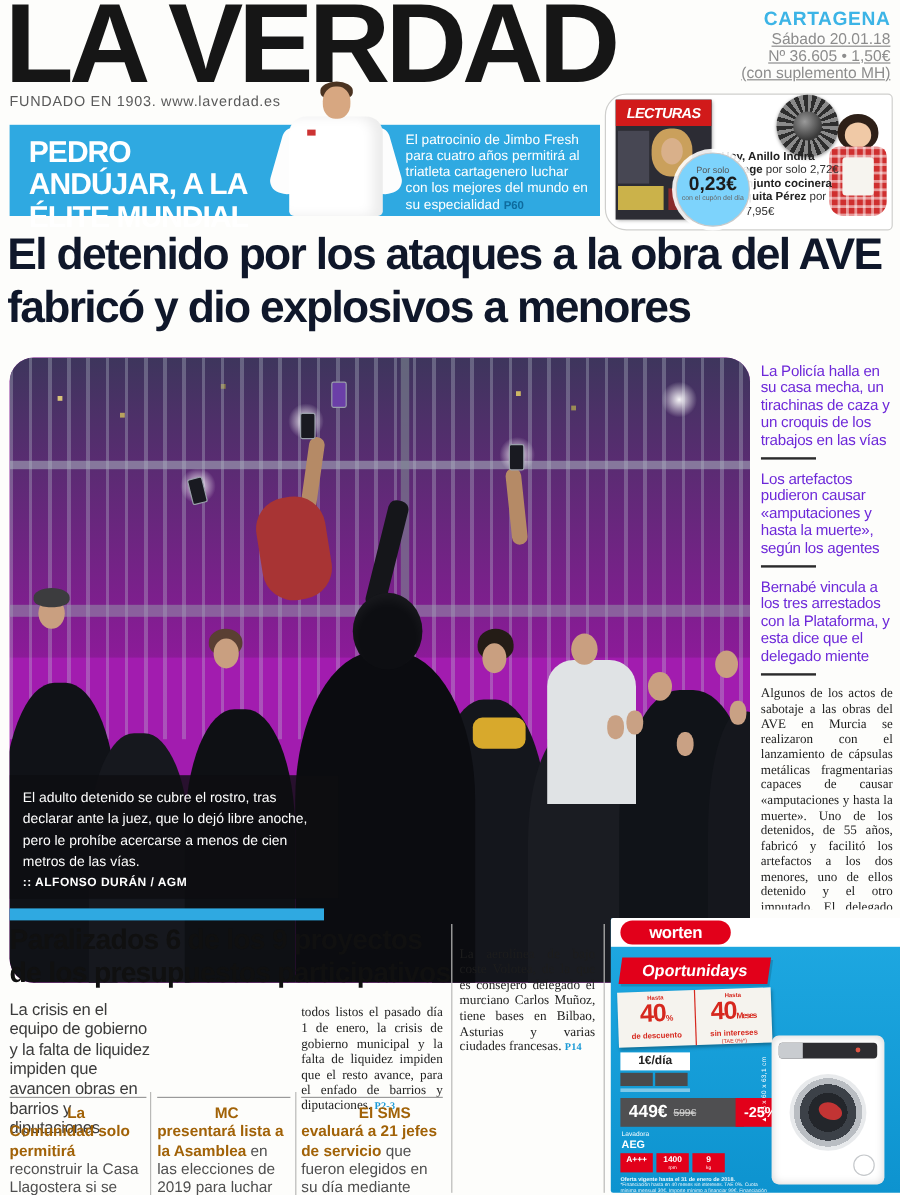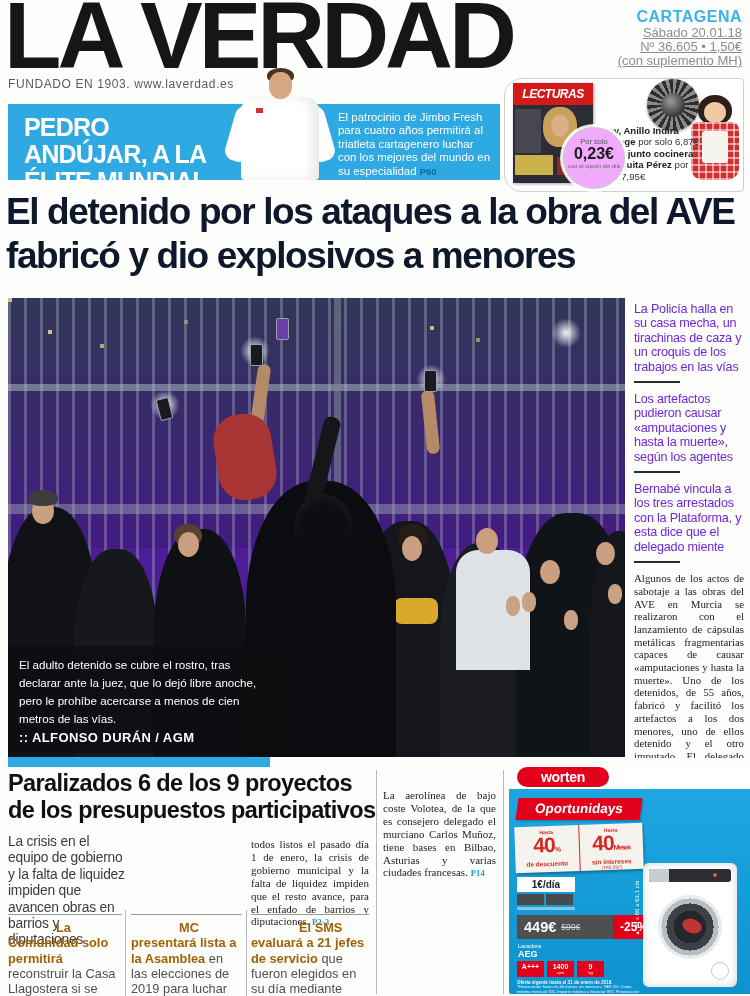--- a/index.html
+++ b/index.html
@@ -38,21 +38,21 @@
          border-radius:18px 4px 4px 18px;}
   .mag{position:absolute;left:8px;top:4px;width:80px;height:100px;background:#2c2c34;overflow:hidden;
        box-shadow:1px 1px 3px rgba(0,0,0,.35);}
   .mag-head{position:absolute;left:0;top:0;width:100%;height:22px;background:#d11a1a;color:#fff;
        font-size:12px;font-weight:bold;font-style:italic;line-height:22px;text-align:center;letter-spacing:-.5px;}
   .mag-face{position:absolute;left:30px;top:24px;width:34px;height:40px;background:#caa05c;border-radius:45%;}
   .mag-face::after{content:"";position:absolute;left:8px;top:8px;width:18px;height:22px;background:#d9b08a;border-radius:50%;}
   .mag-blk1{position:absolute;left:2px;top:26px;width:26px;height:44px;background:#474753;}
   .mag-blk2{position:absolute;left:2px;top:72px;width:38px;height:20px;background:#cbb24a;}
   .mag-blk3{position:absolute;left:44px;top:74px;width:34px;height:18px;background:#8a2a2a;}
-  .badge{position:absolute;left:58px;top:48px;width:60px;height:60px;background:#f0abfc;border:1px solid #c9c9c9;
+  .badge{position:absolute;left:58px;top:48px;width:60px;height:60px;background:#7dd3fc;border:1px solid #c9c9c9;
          border-radius:50%;text-align:center;box-shadow:0 0 0 3px rgba(255,255,255,.9);}
   .badge-top{font-size:7.5px;color:#555;margin-top:9px;}
   .badge-price{font-size:16px;font-weight:bold;color:#1b1b1b;line-height:16px;}
   .badge-bottom{font-size:5.8px;color:#666;line-height:6.5px;margin-top:1px;}
   .ring{position:absolute;left:142px;top:0px;width:52px;height:52px;border-radius:50%;
         background:repeating-conic-gradient(#8a8a8a 0 9deg,#2d2d2d 9deg 18deg);box-shadow:0 1px 3px rgba(0,0,0,.4);}
   .ring-core{position:absolute;left:14px;top:14px;width:24px;height:24px;border-radius:50%;
         background:radial-gradient(circle at 40% 35%,#9a9a9a,#3a3a3a 70%);}
   .promo-text{position:absolute;left:96px;top:46px;width:100px;font-size:9.6px;line-height:11.4px;color:#333;}
   .promo-text b{color:#222;}
@@ -64,21 +64,21 @@
       background-image:linear-gradient(rgba(255,255,255,.5) 2px,transparent 2px),
                        linear-gradient(90deg,rgba(255,255,255,.5) 2px,transparent 2px);
       background-size:7px 7px;}
   .doll-apron{position:absolute;left:13px;top:36px;width:26px;height:32px;background:#f6f4ef;border-radius:3px;}
 
   
   .lead-headline{left:6px;top:190px;width:740px;font-size:37px;line-height:44px;font-weight:bold;
       letter-spacing:-1.4px;color:#0f172a;}
 
   
-  .photo{left:8px;top:298px;width:617px;height:459px;background:#4c1d95;overflow:hidden;}
+  .photo{left:8px;top:298px;width:617px;height:521px;background:#a21caf;overflow:hidden;border-radius:20px;}
   .p-top{position:absolute;left:0;top:0;right:0;height:250px;
       background:linear-gradient(180deg,rgba(44,58,78,.85),rgba(12,16,24,.15));}
   .p-lights{position:absolute;left:0;top:0;width:4px;height:4px;background:#d8c37a;
       box-shadow:40px 32px 0 #d8c37a,92px 46px 0 #b7a25e,176px 22px 0 #8a7b4a,422px 28px 0 #cdb765,468px 40px 0 #9a8c55;}
   .p-fence{position:absolute;left:0;top:0;right:0;height:318px;
       background:repeating-linear-gradient(90deg,rgba(188,198,208,.32) 0 3px,transparent 3px 16px);}
   .p-rail1{position:absolute;left:0;right:0;top:86px;height:7px;background:rgba(172,182,192,.55);}
   .p-rail2{position:absolute;left:0;right:0;top:206px;height:10px;background:rgba(150,160,172,.5);}
   .p-post{position:absolute;left:326px;top:0;width:7px;height:262px;background:rgba(125,135,145,.6);}
   .glow{position:absolute;width:30px;height:30px;border-radius:50%;
@@ -88,21 +88,21 @@
   .sweater{position:absolute;left:208px;top:116px;width:58px;height:86px;background:#a83434;border-radius:26px;transform:rotate(-9deg);}
   .fig{position:absolute;bottom:0;border-radius:45% 45% 0 0;}
   .face{position:absolute;border-radius:50%;background:#c99f80;}
   .hair{position:absolute;border-radius:50% 50% 42% 42%;background:#241c16;}
   .scarf{position:absolute;left:386px;top:300px;width:44px;height:26px;background:#d8a92c;border-radius:8px;}
   .wjacket{position:absolute;left:448px;top:252px;width:74px;height:120px;background:#e0e3e5;border-radius:22px 22px 0 0;}
   .hand{position:absolute;width:14px;height:20px;background:#c9a184;border-radius:45%;}
   .caption{position:absolute;left:0;top:348px;width:252px;background:rgba(14,14,17,.82);
       color:#fff;padding:9px 11px 8px 11px;}
   .caption-text{font-size:11.6px;line-height:14.6px;}
-  .caption-credit{font-size:13px;font-weight:bold;letter-spacing:.4px;margin-top:3px;}
+  .caption-credit{font-size:10px;font-weight:bold;letter-spacing:.4px;margin-top:3px;}
 
   
   .lead-col{left:634px;top:302px;width:110px;height:456px;overflow:hidden;}
   .subhead{font-size:12.6px;line-height:14.4px;color:#6d28d9;letter-spacing:-.2px;}
   .srule{width:46px;height:2px;background:#2b2b2b;margin:7px 0 9px 0;}
   .lead-body{font-family:"Liberation Serif",serif;font-size:10.9px;line-height:12.7px;color:#1d1d1d;
       text-align:justify;margin-top:4px;}
   .pref{font-weight:bold;color:#1c9ad6;font-size:8.5px;letter-spacing:.2px;}
 
   
@@ -212,21 +212,21 @@
     <div class="ring">
       <div class="ring-core"></div>
     </div>
     <div class="doll">
       <div class="doll-hair"></div>
       <div class="doll-face"></div>
       <div class="doll-dress"></div>
       <div class="doll-apron"></div>
     </div>
     <div class="promo-text">
-      <b>Hoy, Anillo Indira Vintage</b><span> por solo 6,87€ </span><b>y Conjunto cocinera Mariquita Pérez</b><span> por solo 7,95€</span>
+      <b>Hoy, Anillo Indira Vintage</b><span> por solo 2,72€ </span><b>y Conjunto cocinera Mariquita Pérez</b><span> por solo 7,95€</span>
     </div>
     <div class="badge">
       <div class="badge-top">Por solo</div>
       <div class="badge-price">0,23€</div>
       <div class="badge-bottom">con el cupón del día</div>
     </div>
   </div>
 
   <div class="abs lead-headline">El detenido por los ataques a la obra del AVE fabricó y dio explosivos a menores</div>
 

